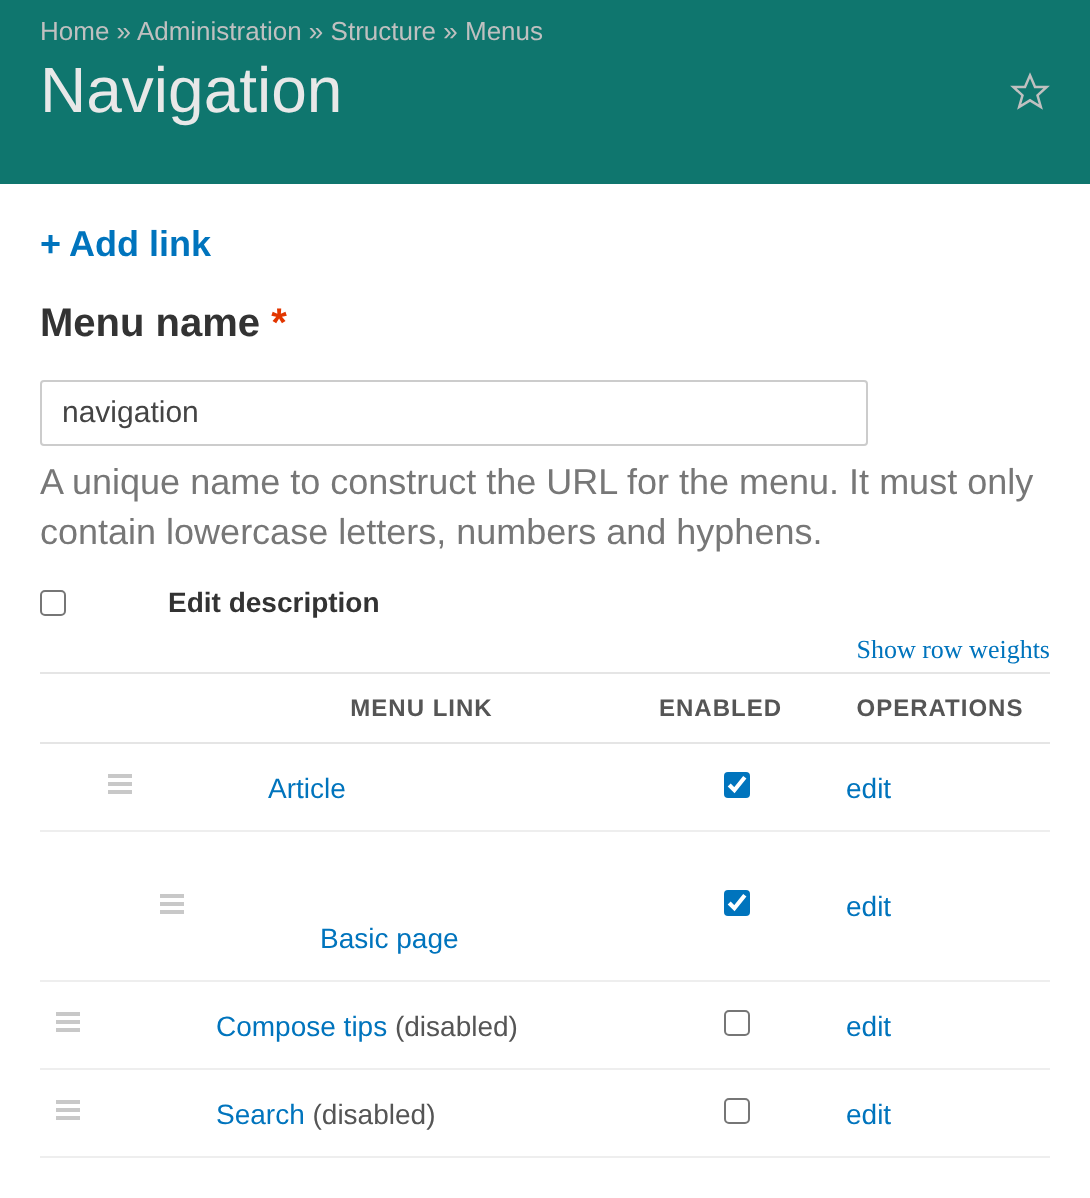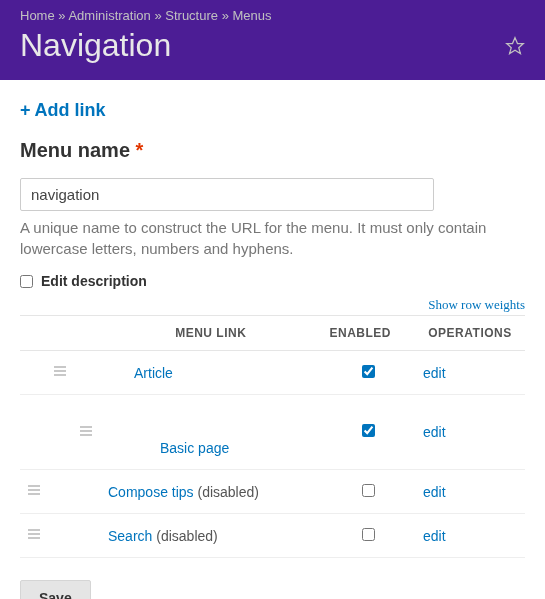--- a/index.html
+++ b/index.html
@@ -1,33 +1,33 @@
 <!DOCTYPE html>
 <html><head>
 <meta charset="utf-8">
 <style>
 * { box-sizing: border-box; margin: 0; padding: 0; }
 body { font-family: -apple-system, BlinkMacSystemFont, "Segoe UI", Helvetica, Arial, sans-serif; font-size: 14px; color: #333; background: #fff; width: 545px; }
-.header { background: #4c1d95; color: #fff; padding: 8px 20px 16px; }
+.header { background: #0f766e; color: #fff; padding: 8px 20px 28px; }
 .breadcrumb { font-size: 13px; color: #c0c0c0; margin-bottom: 4px; }
 .breadcrumb a { color: #c0c0c0; text-decoration: none; }
 .title-row { display: flex; justify-content: space-between; align-items: center; }
 .page-title { font-size: 32px; font-weight: 300; color: #e8e8e8; }
 .star-icon { width: 20px; height: 20px; stroke: #c0c0c0; fill: none; }
 
 .content { padding: 20px; }
 .add-link { color: #0074bd; font-size: 18px; font-weight: 600; text-decoration: none; display: inline-flex; align-items: center; margin-bottom: 18px; }
 .add-link .plus { font-size: 18px; margin-right: 4px; font-weight: 700; }
 
 .field-label { font-weight: 700; font-size: 20px; margin-bottom: 16px; display: block; }
 .required { color: #e23600; }
 .text-input { width: 414px; padding: 7px 10px; font-size: 15px; border: 1px solid #ccc; border-radius: 2px; color: #444; margin-bottom: 6px; }
-.description { color: #777; font-size: 15px; line-height: 1.4; margin-bottom: 14px; max-width: 510px; }
+.description { color: #777; font-size: 18px; line-height: 1.4; margin-bottom: 14px; max-width: 510px; }
 
-.checkbox-row { display: flex; align-items: center; margin-bottom: 8px; }
+.checkbox-row { display: flex; align-items: center; margin-bottom: 8px; gap: 43px; }
 .checkbox-row input { margin-right: 8px; }
 .checkbox-row label { font-weight: 700; font-size: 14px; }
 
 .weights-row { text-align: right; margin-bottom: 2px; font-family: Liberation Serif, serif; }
 .weights-link { color: #0074bd; font-size: 13px; text-decoration: none; }
 
 .menu-table { width: 100%; border-collapse: collapse; }
 .menu-table thead th { text-align: center; font-size: 12px; letter-spacing: 0.5px; color: #555; font-weight: 600; padding: 10px 8px; border-top: 1px solid #e5e5e5; border-bottom: 1px solid #e5e5e5; text-transform: uppercase; }
 .menu-table thead th.col-enabled { text-align: right; padding-right: 24px; }
 .menu-table tbody td { padding: 13px 8px; border-bottom: 1px solid #eee; vertical-align: middle; font-size: 14px; }

